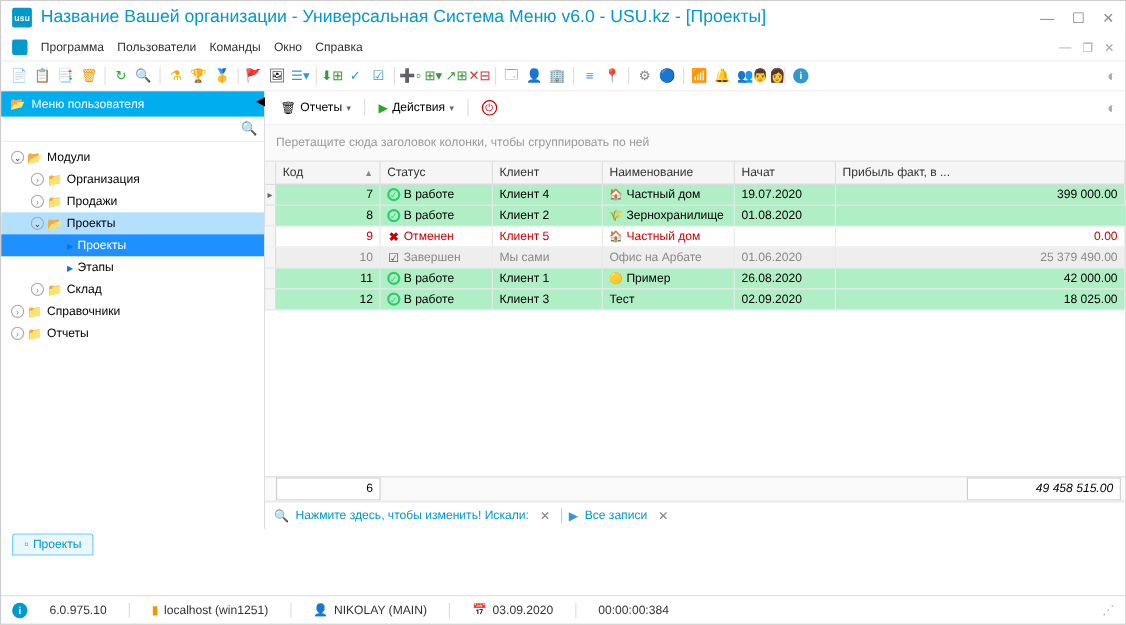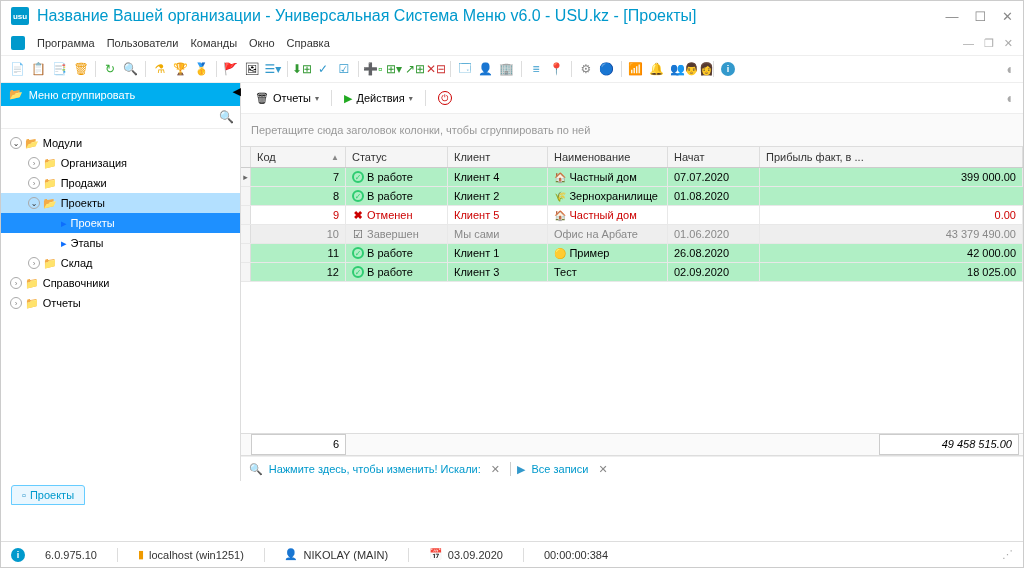--- a/index.html
+++ b/index.html
@@ -164,21 +164,21 @@
     </div>
   <div class="end-circle">◐</div>
 </div>
 
 <div class="main">
 
   <div class="sidebar">
     <div style="position:relative">
       <div class="sidebar-header">
         <span class="folder-icon">📂</span>
-        <span>Меню сгруппировать</span>
+        <span>Меню пользователя</span>
       </div>
       <div class="collapse" style="position:absolute;right:-1px;top:2px;">◀</div>
     </div>
     <div class="sidebar-search">
       <span class="search-icon">🔍</span>
     </div>
     <div class="tree" id="tree">
         <div class="tree-row">
           <span class="indent" style="width: 0px;"></span>
           <span class="arrow expanded"><span style="display: inline-flex; width: 12px; height: 12px; border: 1px solid rgb(170, 170, 170); border-radius: 50%; align-items: center; justify-content: center; font-size: 8px;">⌄</span></span>
@@ -277,21 +277,21 @@
             <div class="cell col-code right">7</div>
             <div class="cell col-status">
               <span class="status-icon work">✓</span>
               <span>В работе</span>
             </div>
             <div class="cell col-client">Клиент 4</div>
             <div class="cell col-name">
               <span class="name-icon" style="color: rgb(204, 0, 0);">🏠</span>
               <span>Частный дом</span>
             </div>
-            <div class="cell col-date">07.07.2020</div>
+            <div class="cell col-date">19.07.2020</div>
             <div class="cell col-profit right">399 000.00</div>
           </div>
           <div class="grid-row green">
             <div class="row-marker"></div>
             <div class="cell col-code right">8</div>
             <div class="cell col-status">
               <span class="status-icon work">✓</span>
               <span>В работе</span>
             </div>
             <div class="cell col-client">Клиент 2</div>
@@ -321,21 +321,21 @@
             <div class="cell col-code right">10</div>
             <div class="cell col-status">
               <span class="status-icon done">☑</span>
               <span>Завершен</span>
             </div>
             <div class="cell col-client">Мы сами</div>
             <div class="cell col-name">
               <span>Офис на Арбате</span>
             </div>
             <div class="cell col-date">01.06.2020</div>
-            <div class="cell col-profit right">43 379 490.00</div>
+            <div class="cell col-profit right">25 379 490.00</div>
           </div>
           <div class="grid-row green">
             <div class="row-marker"></div>
             <div class="cell col-code right">11</div>
             <div class="cell col-status">
               <span class="status-icon work">✓</span>
               <span>В работе</span>
             </div>
             <div class="cell col-client">Клиент 1</div>
             <div class="cell col-name">

